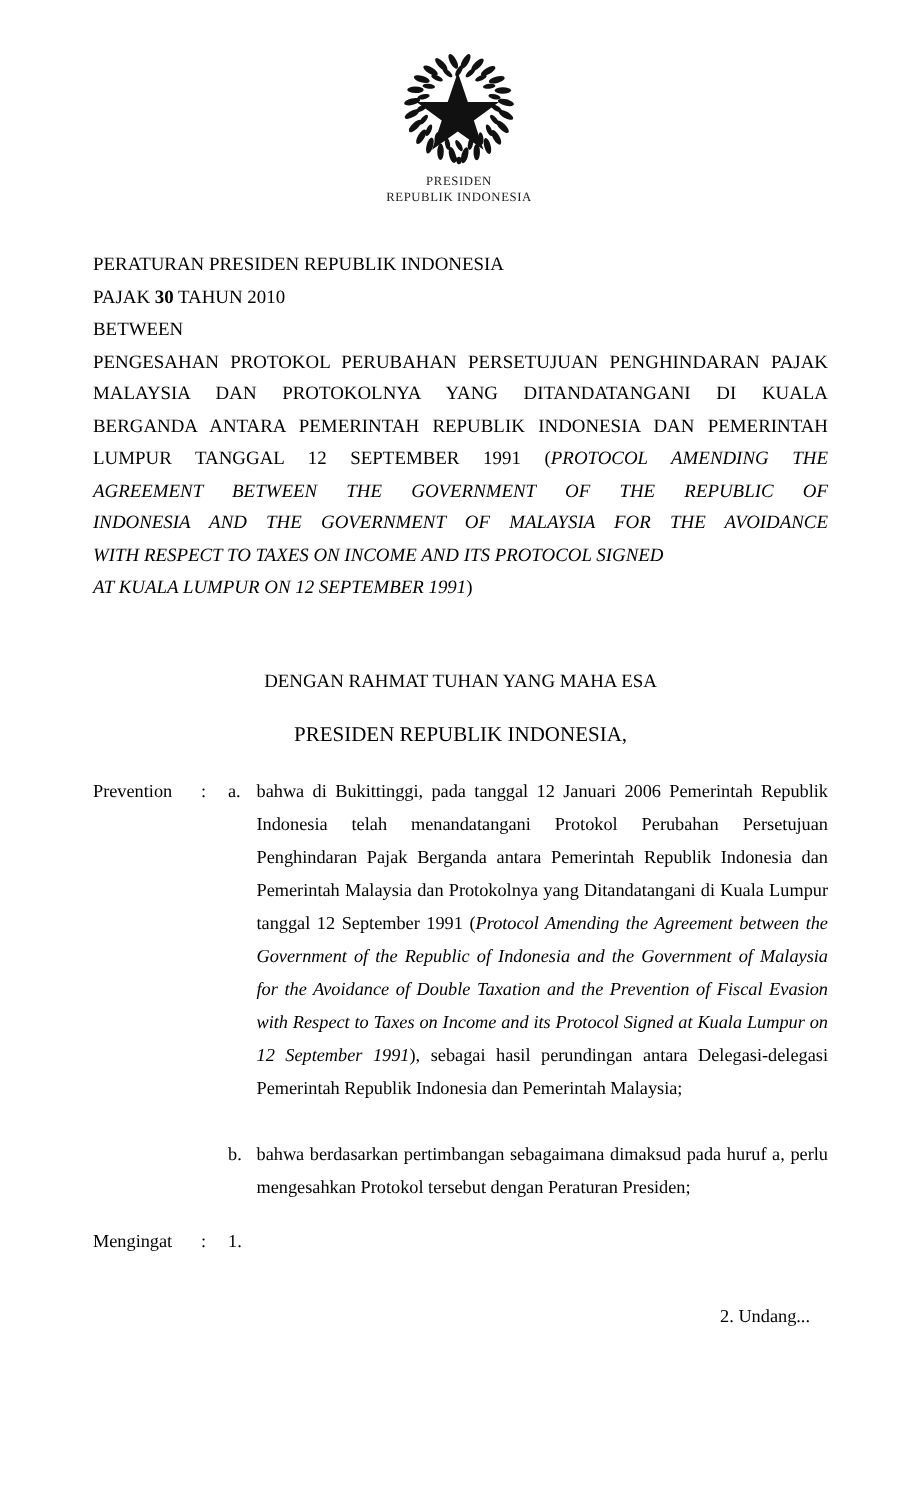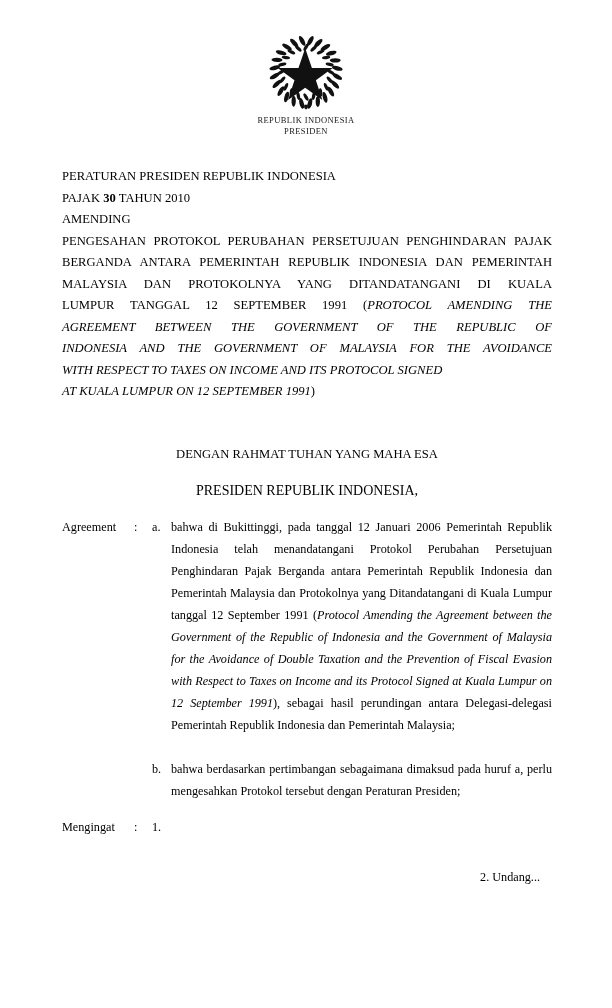--- a/index.html
+++ b/index.html
@@ -289,46 +289,46 @@
               <ellipse cx="4" cy="40" rx="2.2" ry="3.4" transform="rotate(30 4 40)"></ellipse>
               <ellipse cx="0" cy="42" rx="2" ry="3"></ellipse>
             </g>
           </g>
         </g>
 
         <polygon points="50,16 59.4,43.8 88.6,43.8 65,61 74,88.5 50,71.4 26,88.5 35,61 11.4,43.8 40.6,43.8" transform="translate(0,-1) scale(0.86) translate(7,5)"></polygon>
       </g>
     </svg>
     <div class="emblem-caption">
+      <div>PRESIDEN</div>
       <div>REPUBLIK INDONESIA</div>
-      <div>PRESIDEN</div>
     </div>
   </div>
 
   <div class="title-block">
     <div class="t-center">PERATURAN PRESIDEN REPUBLIK INDONESIA</div>
     <div class="t-center"><span>PAJAK </span><span class="bold">30</span><span> TAHUN 2010</span></div>
-    <div class="t-center">AMENDING</div>
+    <div class="t-center">BETWEEN</div>
 
     <div class="t-just-block">PENGESAHAN PROTOKOL PERUBAHAN PERSETUJUAN PENGHINDARAN PAJAK</div>
+    <div class="t-just-block">MALAYSIA DAN PROTOKOLNYA YANG DITANDATANGANI DI KUALA</div>
     <div class="t-just-block">BERGANDA ANTARA PEMERINTAH REPUBLIK INDONESIA DAN PEMERINTAH</div>
-    <div class="t-just-block">MALAYSIA DAN PROTOKOLNYA YANG DITANDATANGANI DI KUALA</div>
     <div class="t-just-block"><span>LUMPUR TANGGAL 12 SEPTEMBER 1991 (</span><span class="ital">PROTOCOL AMENDING THE</span></div>
     <div class="t-just-block ital">AGREEMENT BETWEEN THE GOVERNMENT OF THE REPUBLIC OF</div>
     <div class="t-just-block ital">INDONESIA AND THE GOVERNMENT OF MALAYSIA FOR THE AVOIDANCE</div>
     <div class="t-center ital">WITH RESPECT TO TAXES ON INCOME AND ITS PROTOCOL SIGNED</div>
     <div class="t-center"><span class="ital">AT KUALA LUMPUR ON 12 SEPTEMBER 1991</span><span>)</span></div>
   </div>
 
   <div class="rahmat">DENGAN RAHMAT TUHAN YANG MAHA ESA</div>
   <div class="presiden-line">PRESIDEN REPUBLIK INDONESIA,</div>
 
   <div class="clause" style="top: 516px;">
     <div class="clause-row">
-      <div class="c-label">Agreement</div>
+      <div class="c-label">Prevention</div>
       <div class="c-colon">:</div>
       <div class="c-marker">a.</div>
       <div class="c-body"><span>bahwa di Bukittinggi, pada tanggal 12 Januari 2006 Pemerintah Republik Indonesia telah menandatangani Protokol Perubahan Persetujuan Penghindaran Pajak Berganda antara Pemerintah Republik Indonesia dan Pemerintah Malaysia dan Protokolnya yang Ditandatangani di Kuala Lumpur tanggal 12 September 1991 (</span><span class="ital">Protocol Amending the Agreement between the Government of the Republic of Indonesia and the Government of Malaysia for the Avoidance of Double Taxation and the Prevention of Fiscal Evasion with Respect to Taxes on Income and its Protocol Signed at Kuala Lumpur on 12 September 1991</span><span>), sebagai hasil perundingan antara Delegasi-delegasi Pemerintah Republik Indonesia dan Pemerintah Malaysia;</span></div>
     </div>
 
     <div class="sub-row" style="margin-top: 22px;">
       <div class="sub-pad"></div>
       <div class="c-marker">b.</div>
       <div class="c-body">bahwa berdasarkan pertimbangan sebagaimana dimaksud pada huruf a, perlu mengesahkan Protokol tersebut dengan Peraturan Presiden;</div>
     </div>

